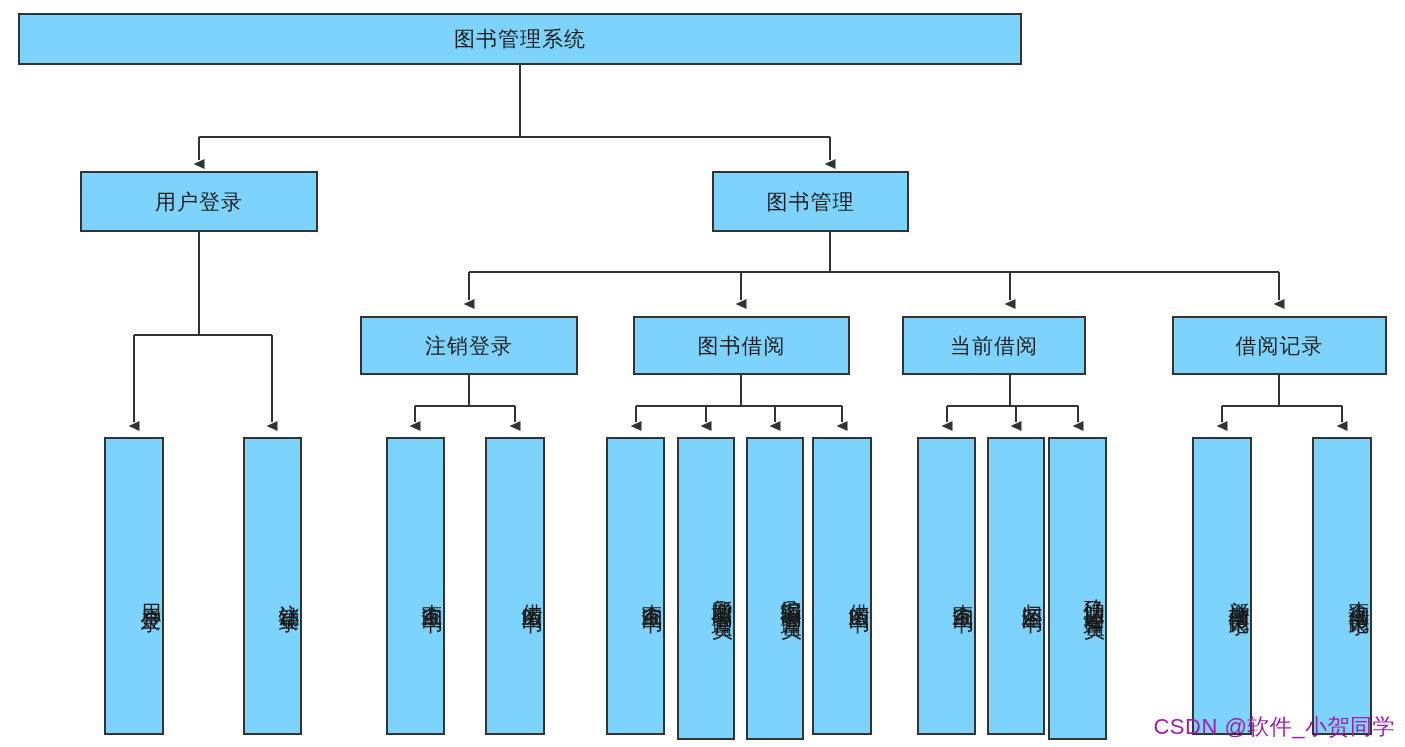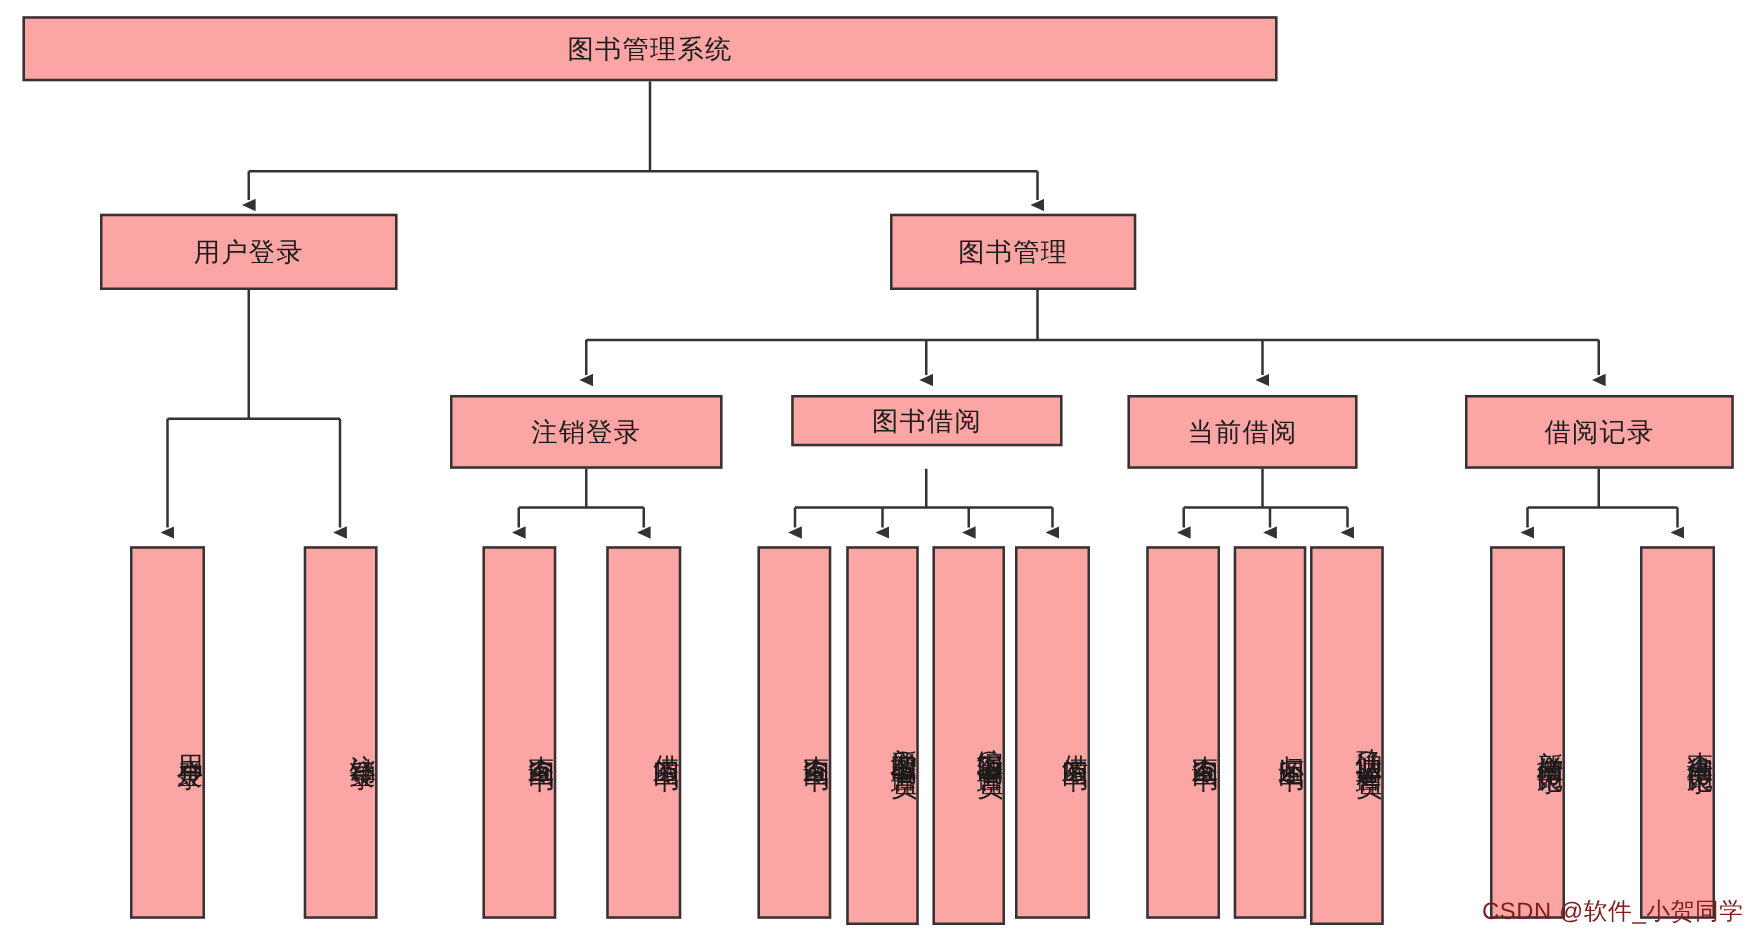--- a/index.html
+++ b/index.html
@@ -19,21 +19,21 @@
     position: absolute;
     left: 0;
     top: 0;
     width: 1405px;
     height: 747px;
     pointer-events: none;
   }
   .node {
     position: absolute;
     box-sizing: border-box;
-    background: #fca5a5;
+    background: #7dd3fc;
     border: 2px solid #333333;
     display: flex;
     align-items: center;
     justify-content: center;
     color: #1b1b1b;
   }
   .node.wide {
     font-size: 21px;
     letter-spacing: 1px;
   }
@@ -50,22 +50,22 @@
   .node.leaf .vtext {
     writing-mode: vertical-rl;
     text-orientation: upright;
     white-space: nowrap;
     display: block;
   }
   #watermark {
     position: absolute;
     right: 10px;
     bottom: 5px;
-    font-size: 19px;
-    color: #7f1d1d;
+    font-size: 22px;
+    color: #a21caf;
     letter-spacing: 0.5px;
     white-space: nowrap;
   }
 </style>
 </head>
 <body>
 
 <div id="canvas">
 
   <svg id="wires" viewBox="0 0 1405 747" xmlns="http://www.w3.org/2000/svg">
@@ -139,21 +139,21 @@
   </div>
 
   <div class="node wide" style="left:712px; top:171px; width:197px; height:61px;">
     <span>图书管理</span>
   </div>
 
   <div class="node wide" style="left:360px; top:316px; width:218px; height:59px;">
     <span>注销登录</span>
   </div>
 
-  <div class="node wide" style="left:633px; top:316px; width:217px; height:41px;">
+  <div class="node wide" style="left:633px; top:316px; width:217px; height:59px;">
     <span>图书借阅</span>
   </div>
 
   <div class="node wide" style="left:902px; top:316px; width:184px; height:59px;">
     <span>当前借阅</span>
   </div>
 
   <div class="node wide" style="left:1172px; top:316px; width:215px; height:59px;">
     <span>借阅记录</span>
   </div>

